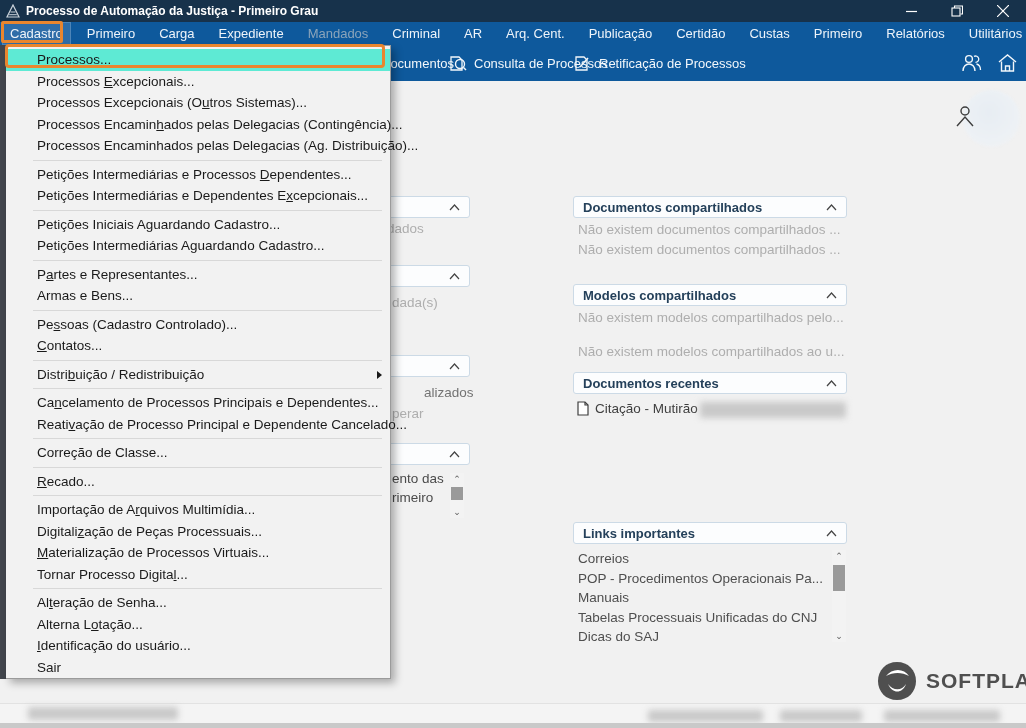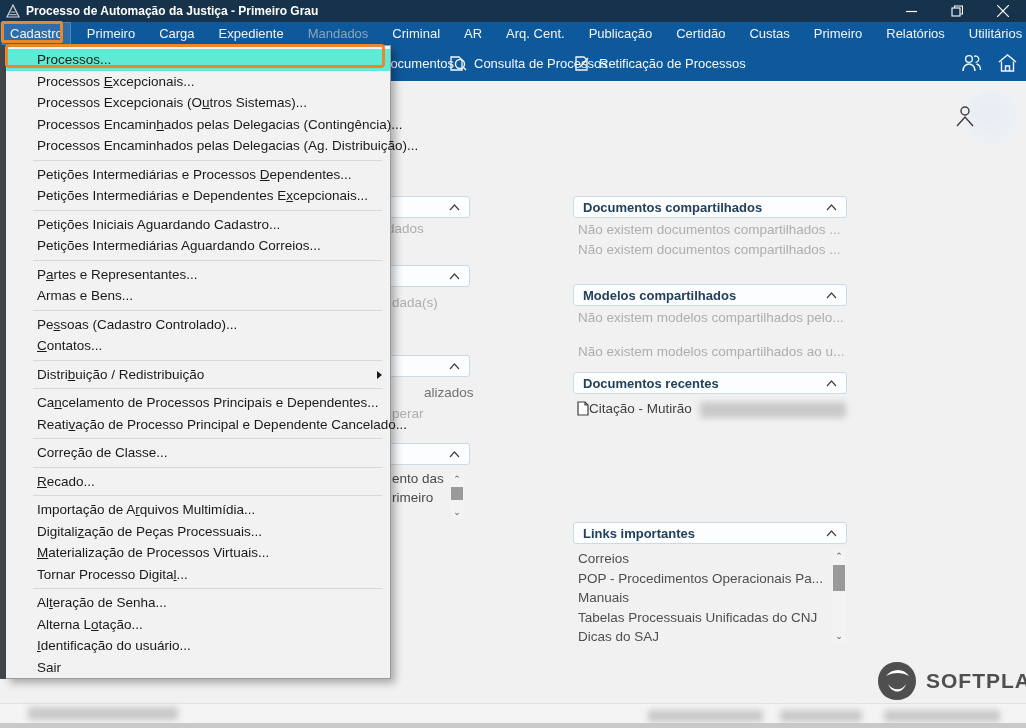--- a/index.html
+++ b/index.html
@@ -45,21 +45,21 @@
   .chev{flex:none;}
 
   .frag{position:absolute;font-size:13.5px;white-space:nowrap;z-index:10;}
   .muted{color:#aeaeae;} .semi{color:#737373;padding-left:32px;} .dark{color:#4a4a4a;}
 
   
   .links-list{position:absolute;left:578px;top:549px;width:250px;font-size:13.5px;color:#4f4f4f;}
   .links-list div{height:19.6px;line-height:19.6px;white-space:nowrap;overflow:hidden;}
 
   
-  .recent-row{position:absolute;left:577px;top:401px;display:flex;align-items:center;font-size:13.5px;color:#3f3f3f;}
+  .recent-row{position:absolute;left:577px;top:401px;display:flex;align-items:center;gap:6px;font-size:13.5px;color:#3f3f3f;}
   .redact{position:absolute;background:#c9c9c9;filter:blur(3px);border-radius:2px;}
 
   
   .sbar{position:absolute;background:#f3f3f3;}
   .sbar .arr{position:absolute;left:0;width:100%;height:12px;display:flex;align-items:center;justify-content:center;color:#5a5a5a;font-size:9px;}
   .sbar .thumb{position:absolute;left:1px;right:1px;background:#9a9a9a;}
 
   
   .avatar{position:absolute;left:963px;top:90px;width:57px;height:57px;border-radius:50%;background:radial-gradient(circle at 45% 40%, #e7edf3 0%, #edf1f5 60%, #f1f1f1 100%);filter:blur(1px);}
   .person{position:absolute;left:955px;top:104px;}
@@ -266,21 +266,21 @@
       <div class="menu-item hl"><u>P</u>rocessos...</div>
       <div class="menu-item">Processos <u>E</u>xcepcionais...</div>
       <div class="menu-item">Processos Excepcionais (O<u>u</u>tros Sistemas)...</div>
       <div class="menu-item">Processos Encamin<u>h</u>ados pelas Delegacias (Contingência)...</div>
       <div class="menu-item">Processos Encaminhados pelas Dele<u>g</u>acias (Ag. Distribuição)...</div>
       <div class="menu-sep"></div>
       <div class="menu-item">Petições Intermediárias e Processos <u>D</u>ependentes...</div>
       <div class="menu-item">Petições Intermediárias e Dependentes E<u>x</u>cepcionais...</div>
       <div class="menu-sep"></div>
       <div class="menu-item">Petições Iniciais Aguardando Cadastro...</div>
-      <div class="menu-item">Petições Intermediárias Aguardando Correios...</div>
+      <div class="menu-item">Petições Intermediárias Aguardando Cadastro...</div>
       <div class="menu-sep"></div>
       <div class="menu-item">P<u>a</u>rtes e Representantes...</div>
       <div class="menu-item">Armas e Bens...</div>
       <div class="menu-sep"></div>
       <div class="menu-item">Pe<u>s</u>soas (Cadastro Controlado)...</div>
       <div class="menu-item"><u>C</u>ontatos...</div>
       <div class="menu-sep"></div>
       <div class="menu-item">Distri<u>b</u>uição / Redistribuição<span class="sub-arrow"></span></div>
       <div class="menu-sep"></div>
       <div class="menu-item">Ca<u>n</u>celamento de Processos Principais e Dependentes...</div>

